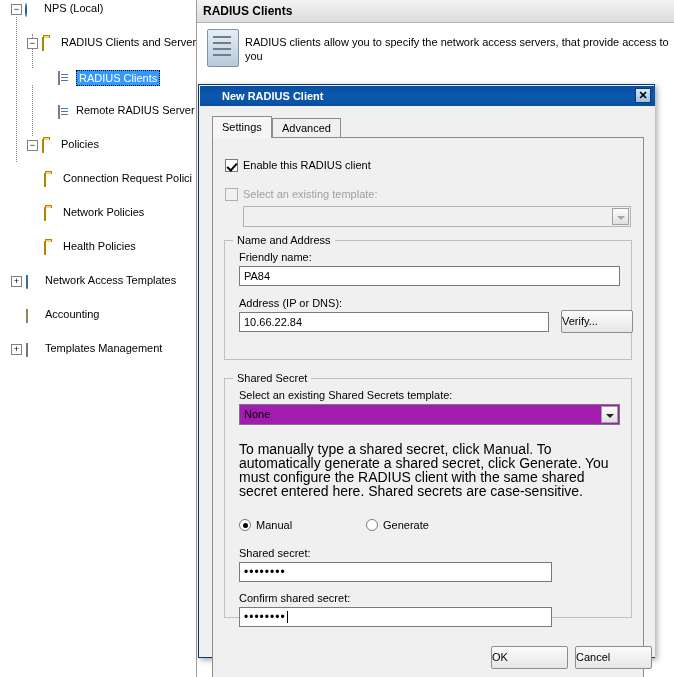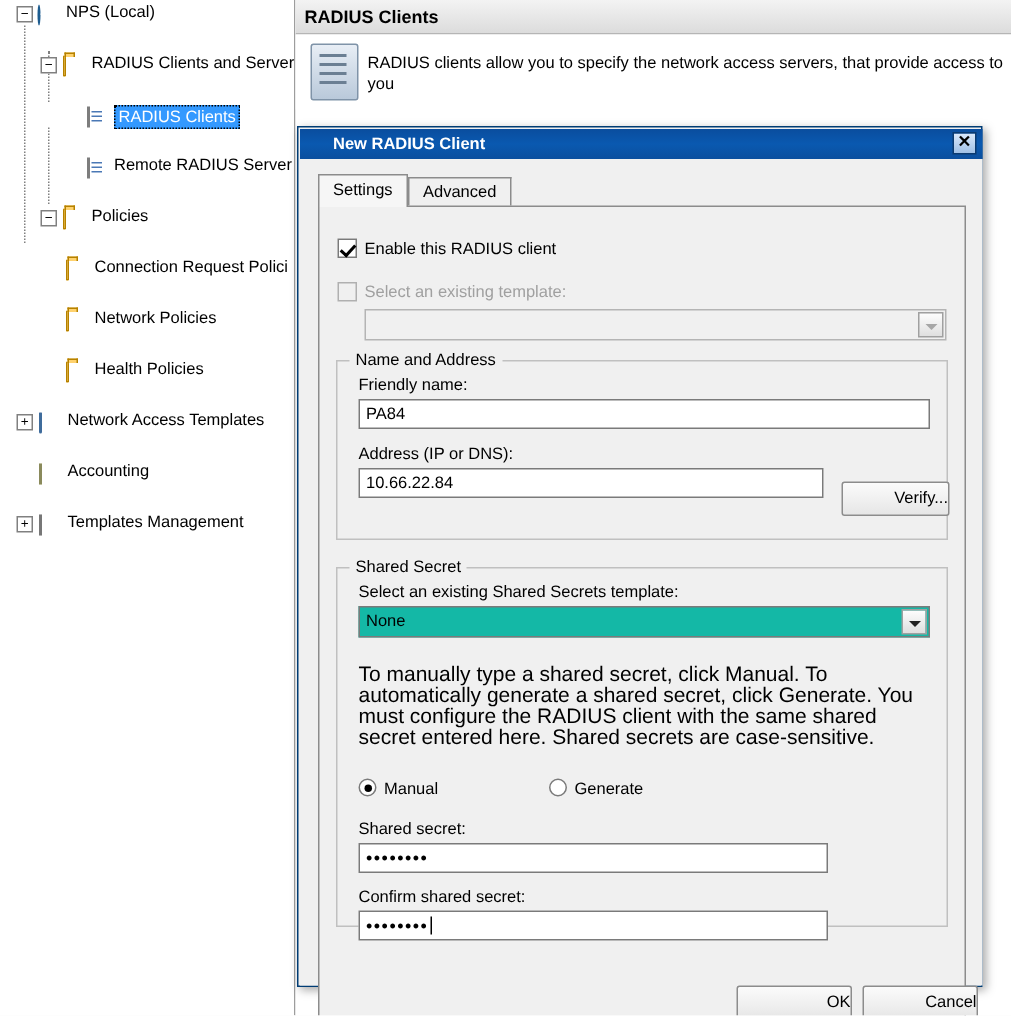--- a/index.html
+++ b/index.html
@@ -295,21 +295,21 @@
     width: 4px; height: 8px;
     border: solid #000;
     border-width: 0 2px 2px 0;
     transform: rotate(42deg);
   }
   .chkbox.disabled { background: #f0f0f0; border-color: #b0b0b0; }
   .disabledtext { color: #a0a0a0; }
 
   .combo {
     position: absolute;
-    background: #14b8a6;
+    background: #a21caf;
     border: 1px solid #7a7a7a;
     box-sizing: border-box;
     height: 21px;
     line-height: 19px;
     font-size: 11px;
     padding-left: 4px;
   }
   .combo.disabled { background: #f0f0f0; border-color: #b4b4b4; }
   .combo .arrow {
     position: absolute;
@@ -364,28 +364,27 @@
     width: 1px;
     height: 12px;
     background: #000;
     vertical-align: -2px;
     margin-left: 1px;
   }
   .btn {
     position: absolute;
     height: 23px;
     line-height: 21px;
-    text-align: right;
+    text-align: left;
     font-size: 11px;
     background: linear-gradient(#fbfbfb, #e6e6e6);
     border: 1px solid #8c8c8c;
     border-radius: 2px;
     box-sizing: border-box;
     cursor: default;
-    margin-top: 11px;
   }
   .radio-row { position: absolute; font-size: 11px; }
   .radio {
     display: inline-block;
     width: 12px; height: 12px;
     border-radius: 50%;
     background: #ffffff;
     border: 1px solid #7a7a7a;
     box-sizing: border-box;
     vertical-align: -2px;

